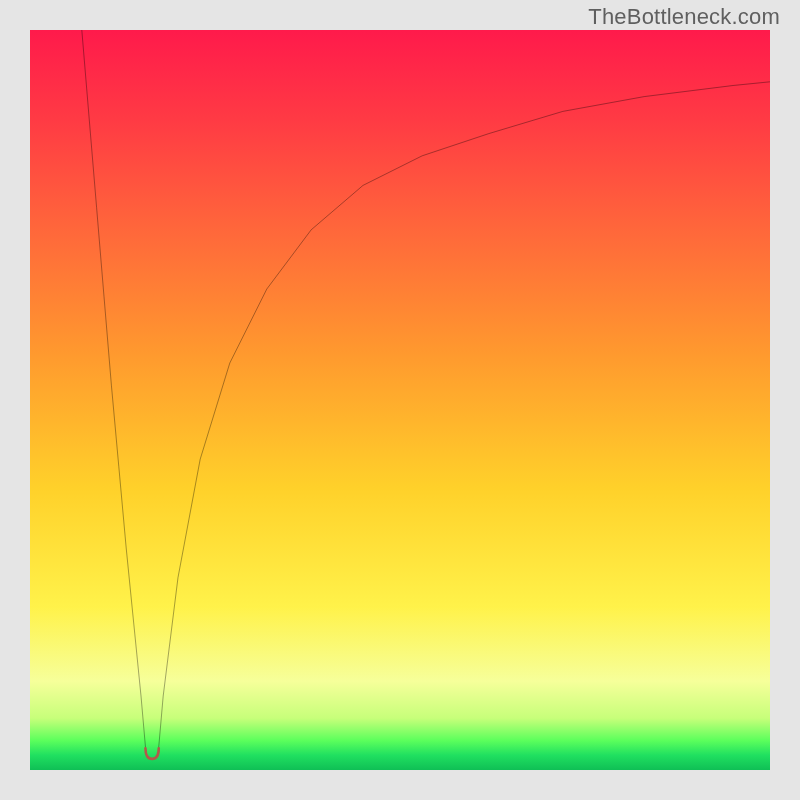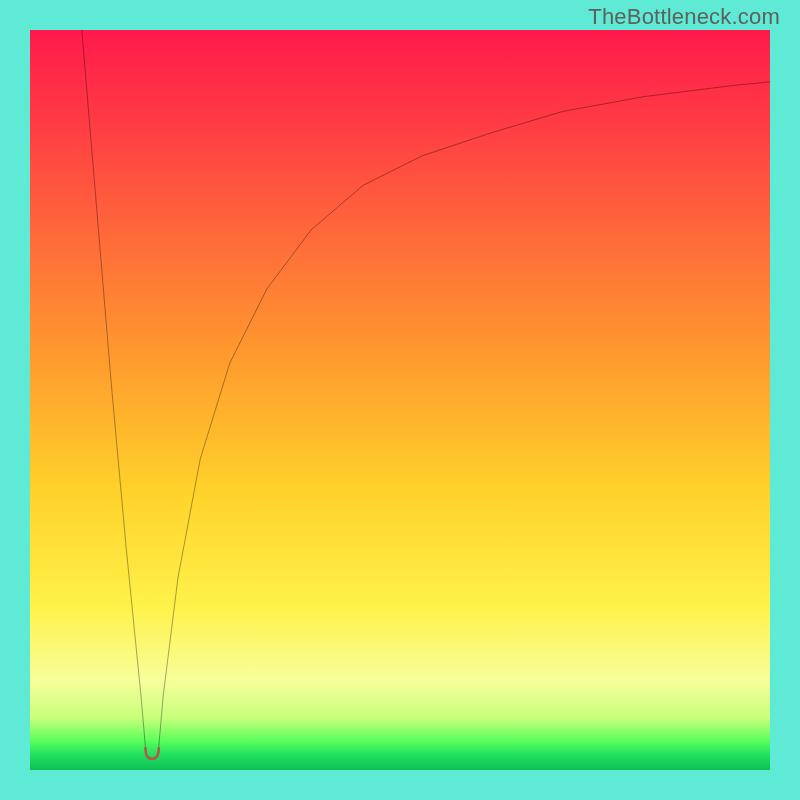--- a/index.html
+++ b/index.html
@@ -10,21 +10,21 @@
     background: #000000;
     overflow: hidden;
     font-family: Arial, Helvetica, sans-serif;
   }
   .frame {
     position: absolute;
     top: 0;
     left: 0;
     width: 800px;
     height: 800px;
-    background: #5eead4;
+    background: #e5e5e5;
   }
   .plot-area {
     position: absolute;
     
     left: 30px;
     top: 30px;
     width: 740px;
     height: 740px;
     overflow: hidden;
   }

